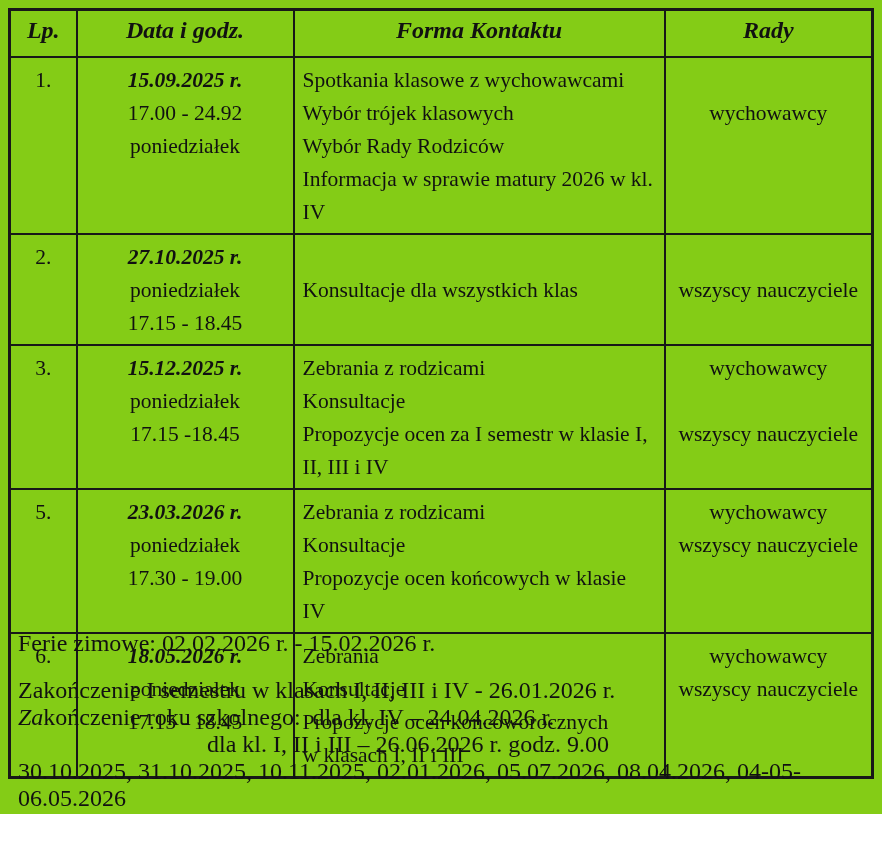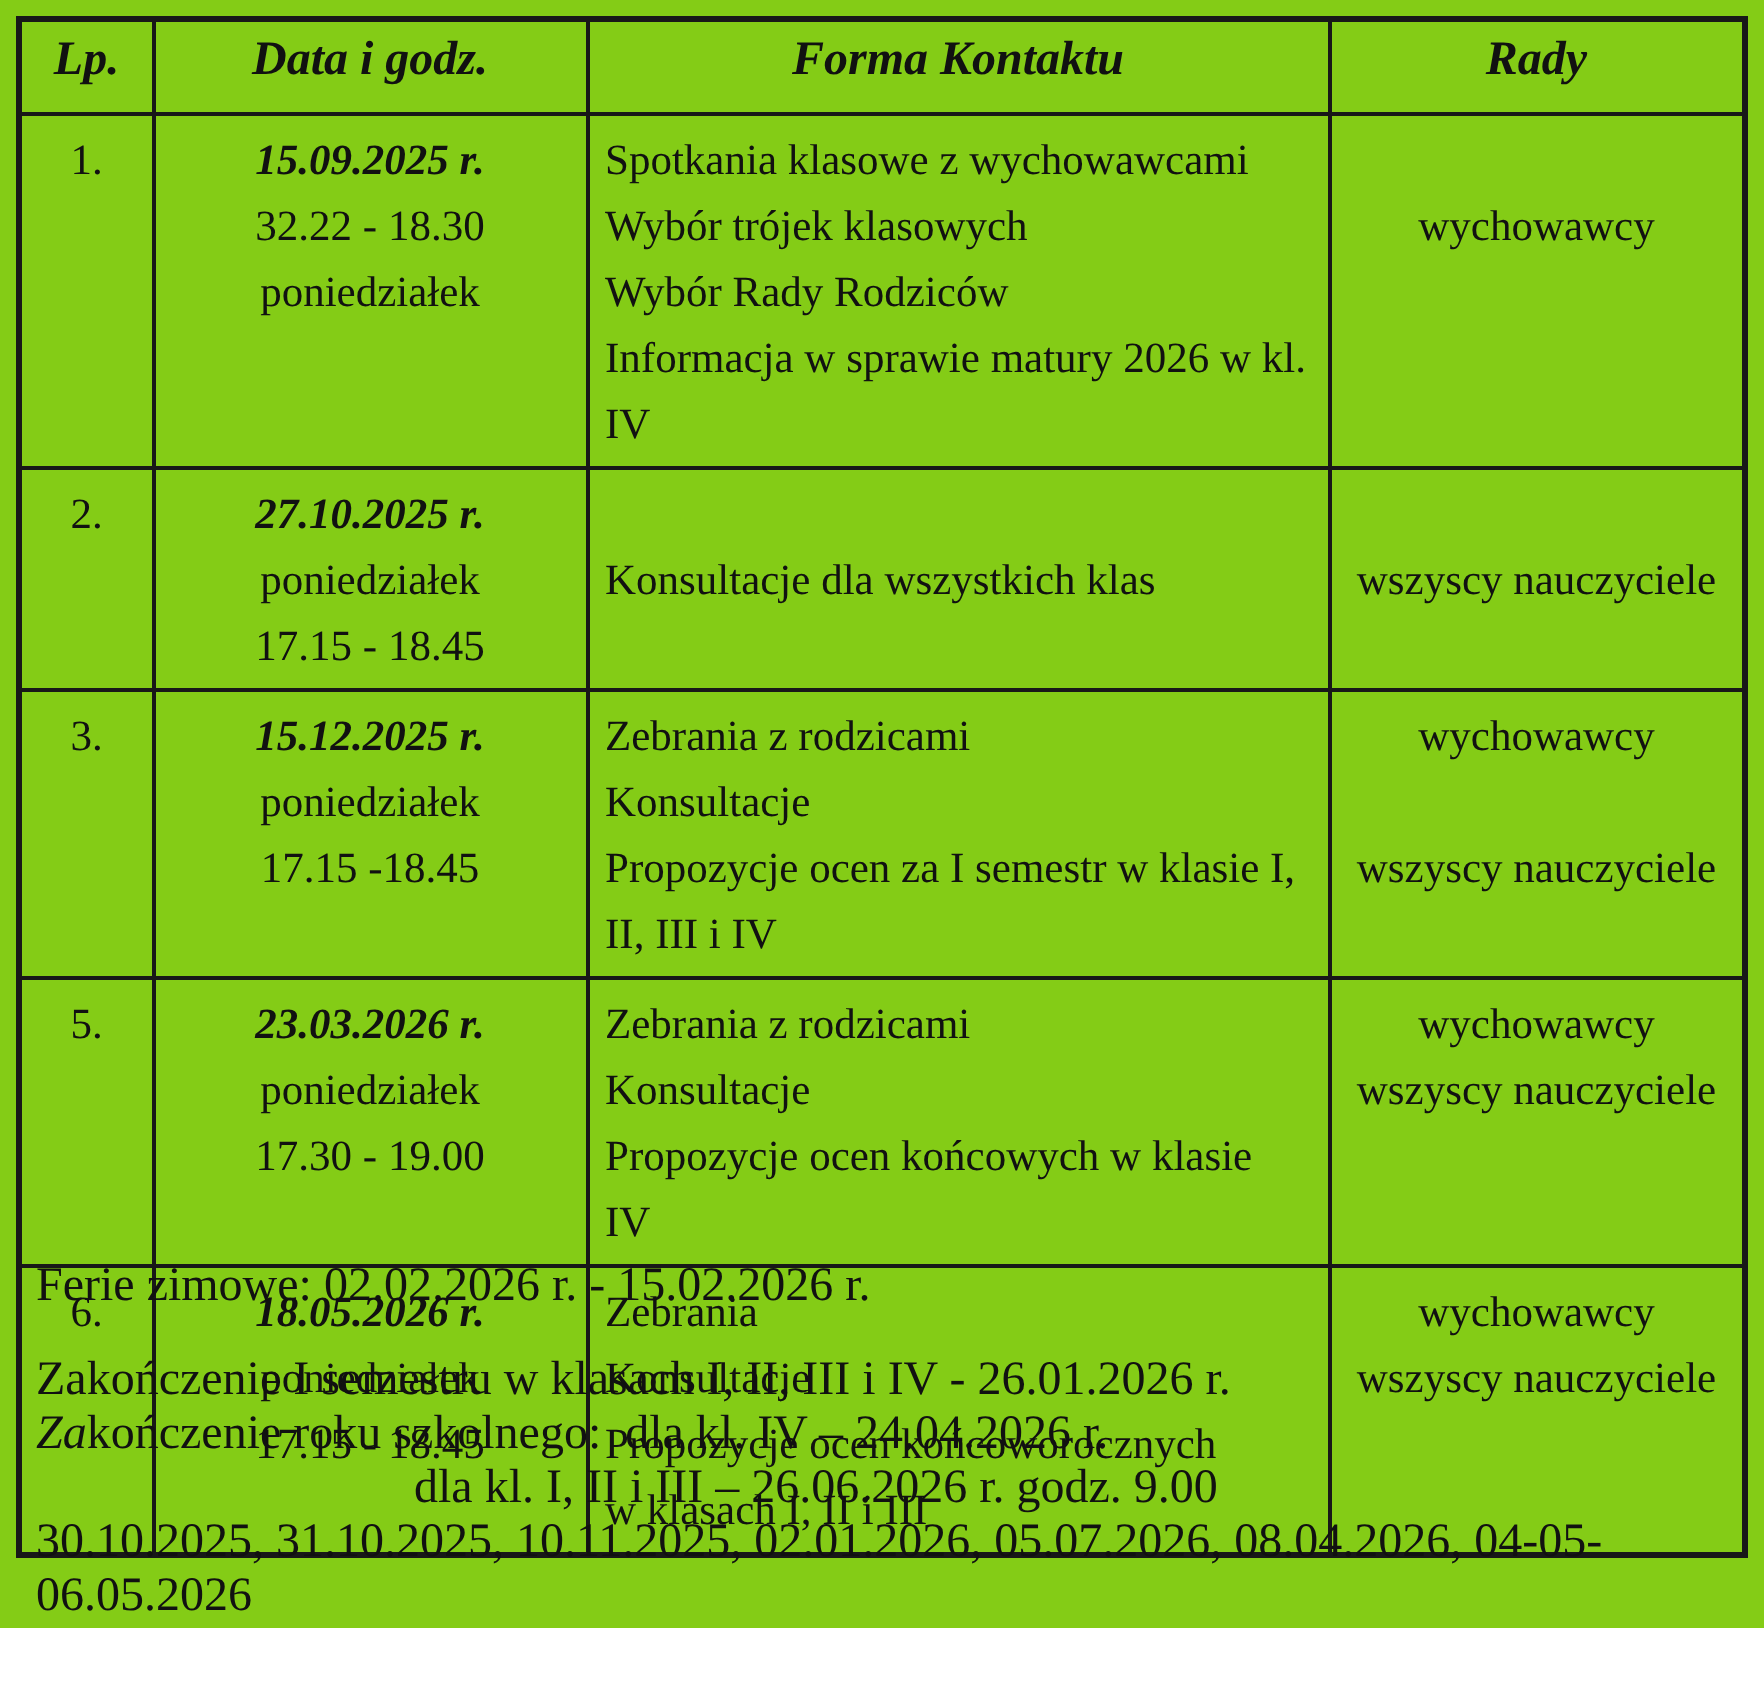--- a/index.html
+++ b/index.html
@@ -100,21 +100,21 @@
         <th>Data i godz.</th>
         <th>Forma Kontaktu</th>
         <th>Rady</th>
       </tr>
     </thead>
     <tbody>
       <tr>
         <td class="lp">1.</td>
         <td class="date">
           <div class="date-main">15.09.2025 r.</div>
-          <div class="date-sub">32.22 - 18.30
+          <div class="date-sub">17.00 - 24.92
 poniedziałek</div>
         </td>
         <td class="contact">Spotkania klasowe z wychowawcami
 Wybór trójek klasowych
 Wybór Rady Rodziców
 Informacja w sprawie matury 2026 w kl.
 IV</td>
         <td class="notes">
 wychowawcy</td>
       </tr>

